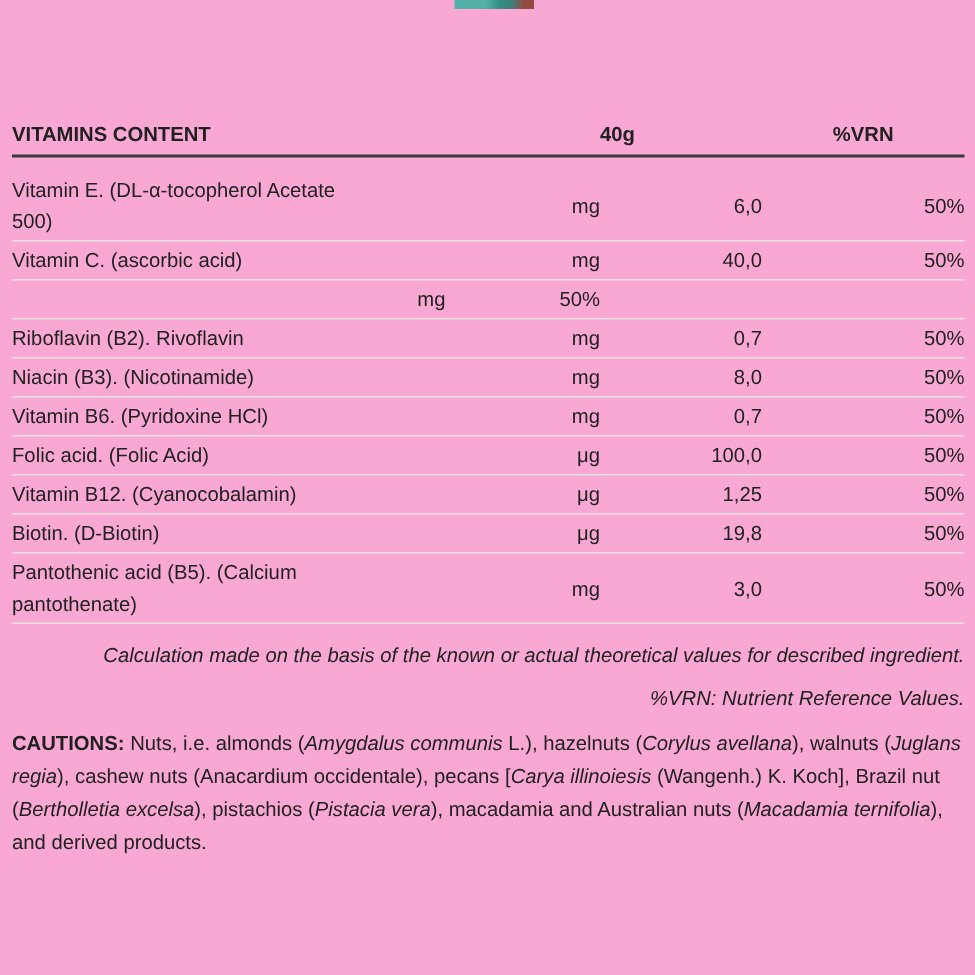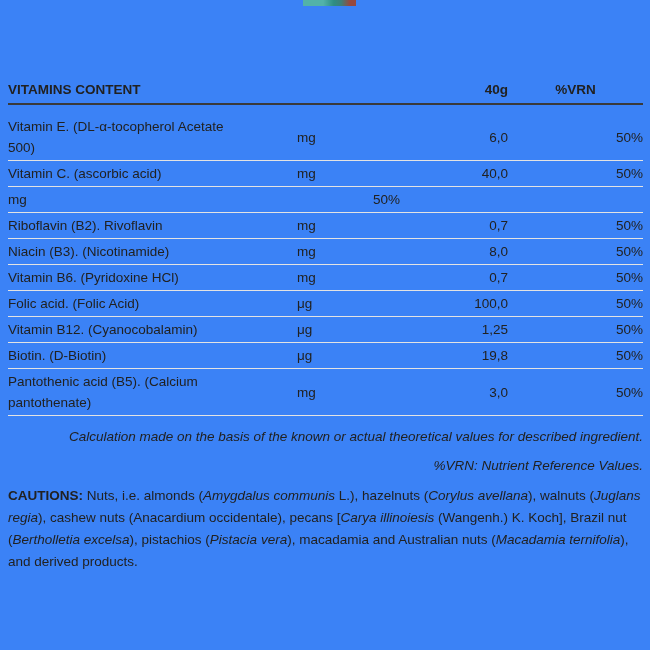--- a/index.html
+++ b/index.html
@@ -4,21 +4,21 @@
 <style>
   html, body {
     margin: 0;
     padding: 0;
     background: #ffffff;
   }
   .page {
     position: relative;
     width: 650px;
     height: 650px;
-    background: #3b82f6;
+    background: #f9a8d4;
     overflow: hidden;
     font-family: "Liberation Sans", sans-serif;
     color: #212121;
     font-size: 13.5px;
     line-height: 21px;
   }
   .top-strip {
     position: absolute;
     top: 0;
     left: 303px;
@@ -43,24 +43,24 @@
   }
   .trow {
     display: grid;
     grid-template-columns: 289px 103px 108px 135px;
     align-items: center;
     padding: 2px 0;
     border-bottom: 1px solid #e3e3e3;
   }
   .trow.first { padding-top: 11px; }
   .cell-name { white-space: pre-line; padding-right: 46px; }
-  .cell-unit { text-align: left; }
+  .cell-unit { text-align: right; }
   .cell-value { text-align: right; }
   .cell-vrn { text-align: right; }
-  .h-amount { text-align: right; grid-column: 3; }
+  .h-amount { text-align: left; grid-column: 3; }
   .h-vrn { text-align: center; grid-column: 4; }
   .note {
     text-align: right;
     font-style: italic;
     line-height: 21px;
   }
   .note-calculation { margin-top: 10px; }
   .note-vrn { margin-top: 8px; }
   .cautions {
     margin-top: 9px;

